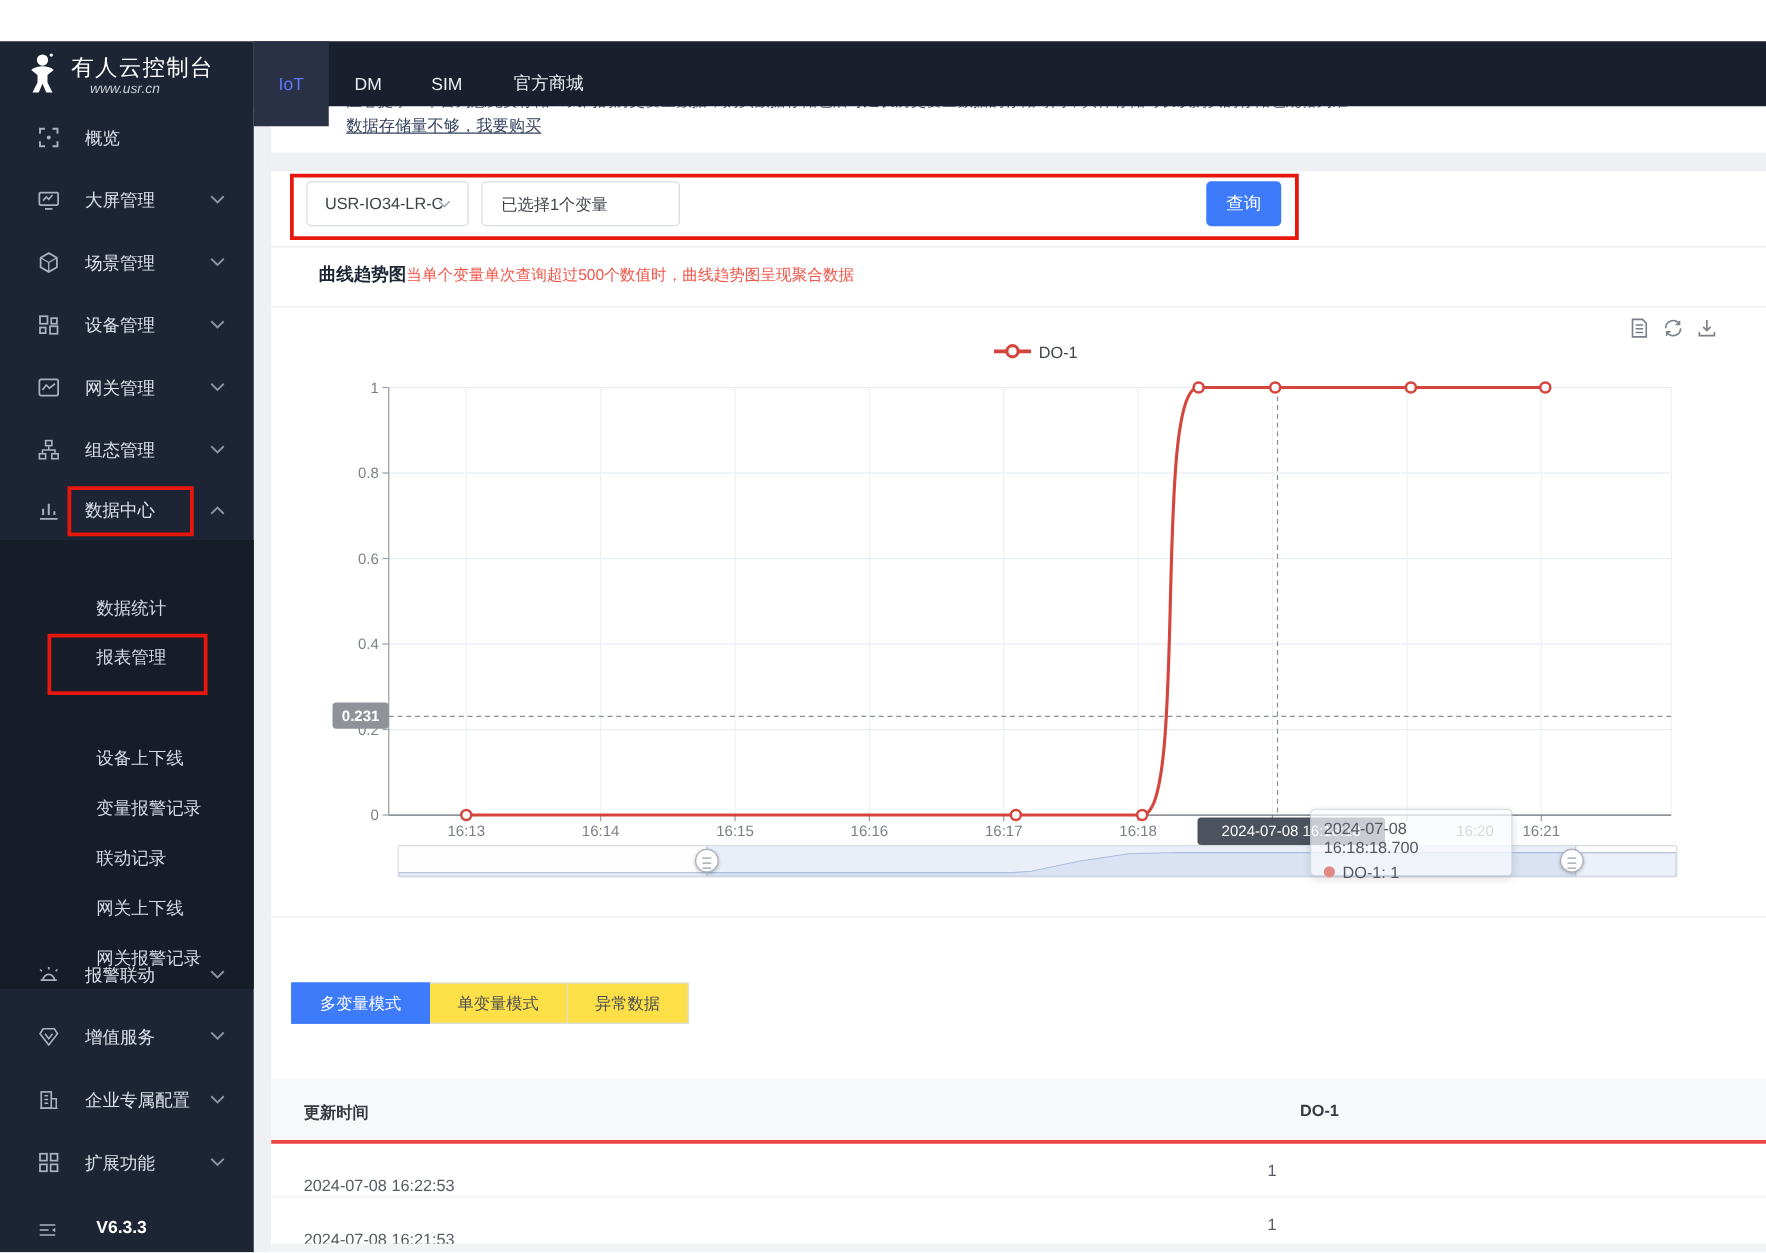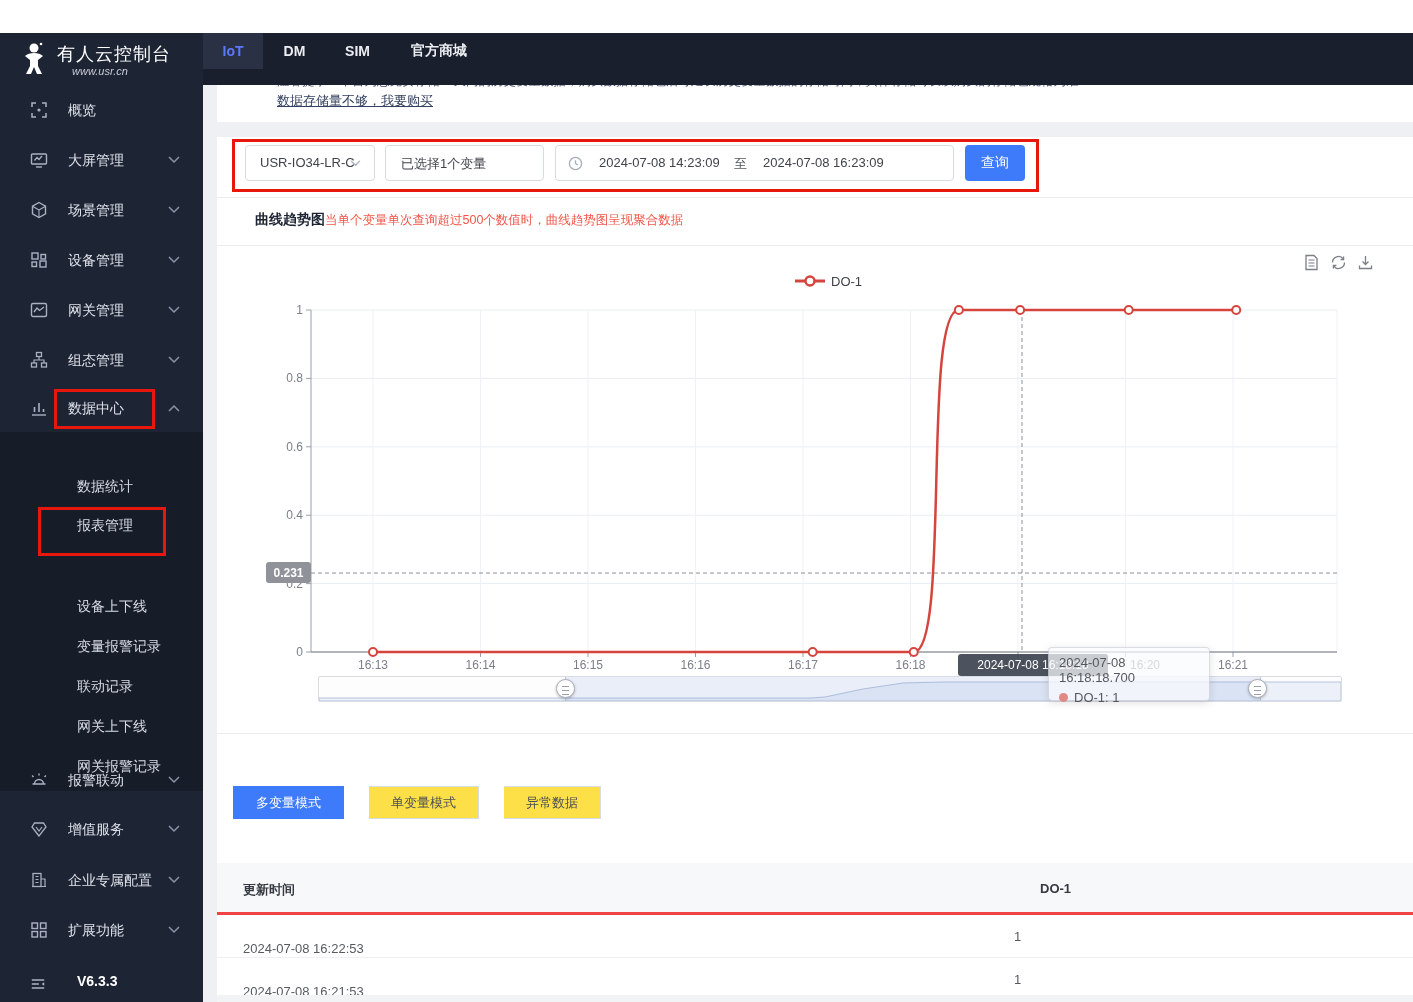--- a/index.html
+++ b/index.html
@@ -7,22 +7,22 @@
        font-family:"Liberation Sans","DejaVu Sans",sans-serif;background:#fff;}
   .abs{position:absolute;}
   
   .browser{left:0;top:0;width:1413px;height:33px;background:#fff;border-bottom:1px solid #e3e5e9;z-index:9;}
   .b-ic{position:absolute;top:4px;width:24px;height:24px;color:#4a4f56;}
   .addr{position:absolute;left:112px;top:8px;font-size:13px;color:#2c3138;white-space:nowrap;}
   .addr .scheme{color:#70767f;}
   
   .sidebar{left:0;top:33px;width:203px;height:969px;background:#1d2433;z-index:4;}
   .navbar{left:203px;top:33px;width:1210px;height:52px;background:#191f2d;z-index:4;}
-  .nav-tab{position:absolute;top:0;height:36px;display:flex;align-items:center;justify-content:center;
-           color:#eceef2;font-size:14px;cursor:pointer;font-weight:bold;}
+  .nav-tab{position:absolute;top:0;height:68px;display:flex;align-items:center;justify-content:center;
+           color:#eceef2;font-size:14px;cursor:pointer;}
   .nav-tab.active{background:#2b3144;color:#5b78ff;}
   .logo-wrap{position:absolute;left:0;top:0;width:203px;height:52px;}
   .logo-title{position:absolute;left:57px;top:9px;font-size:18px;font-weight:normal;color:#fff;letter-spacing:1px;}
   .logo-sub{position:absolute;left:72px;top:32px;font-size:11px;color:#c7ccd6;font-style:italic;}
   .side-item{position:absolute;left:0;width:203px;height:22px;color:#dde1ea;font-size:14px;}
   .side-item .lbl{position:absolute;left:68px;top:2px;}
   .side-item .ic{position:absolute;left:30px;top:1px;width:18px;height:18px;color:#aab1c2;}
   .side-item .chev{position:absolute;left:168px;top:6px;width:12px;height:8px;color:#8b93a5;}
   .submenu{position:absolute;left:0;top:399px;width:203px;height:359px;background:#171c29;}
   .sub-item{position:absolute;left:0;width:236px;height:20px;color:#d6dae4;font-size:14px;}
@@ -65,21 +65,21 @@
   
   .slider{left:318px;top:676px;width:1022px;height:24px;border:1px solid #d9dde3;background:#fdfdfe;z-index:1;border-radius:2px;}
   .slider svg{position:absolute;left:0;top:0;}
   .sel{position:absolute;left:246px;top:0;width:696px;height:24px;background:rgba(114,150,222,0.14);
        border-left:1px solid #c3cad6;border-right:1px solid #c3cad6;box-sizing:border-box;}
   .handle{position:absolute;top:2px;width:19px;height:19px;border-radius:50%;background:#fff;border:1px solid #a9aeb8;
           box-shadow:0 1px 3px rgba(0,0,0,0.25);box-sizing:border-box;cursor:ew-resize;z-index:2;}
   .handle i{display:block;height:1px;background:#9aa0a8;margin:3px 5px 0 5px;}
   .handle i:first-child{margin-top:6px;}
   
-  .tabs{left:233px;top:786px;display:flex;z-index:1;gap:25px;}
+  .tabs{left:233px;top:786px;display:flex;z-index:1;}
   .tab{height:31px;padding:0 22px;display:flex;align-items:center;font-size:13px;color:#4a4f57;
        background:#fde047;border:1px solid #d8dce3;border-left:none;cursor:pointer;}
   .tab:first-child{border-left:1px solid #d8dce3;}
   .tab.active{background:#3e7bfa;border-color:#3e7bfa;color:#fff;}
   
   .table{left:217px;top:863px;width:1196px;z-index:1;}
   .thead{height:49px;background:#f7f8fa;border-bottom:3px solid #ef4444;position:relative;
          font-size:13px;color:#353a41;font-weight:bold;}
   .thead .h0{position:absolute;left:26px;top:18px;}
   .thead .h1{position:absolute;left:823px;top:18px;}
@@ -153,29 +153,20 @@
 
   <div class="qbox" style="left:245px;width:128px;">
     <span class="qtext" style="left:14px;">USR-IO34-LR-C</span>
     <svg style="position:absolute;left:104px;top:14px;width:11px;height:7px;color:#aab0ba;" viewBox="0 0 12 8">
       <path d="M1 1l5 5 5-5" fill="none" stroke="currentColor" stroke-width="1.6"></path>
     </svg>
   </div>
   <div class="qbox" style="left:385px;width:157px;">
     <span class="qtext" style="left:15px;">已选择1个变量</span>
   </div>
-  <div class="qbox" style="left:555px;width:397px;">
-    <svg style="position:absolute;left:12px;top:10px;width:15px;height:15px;color:#a8aeb8;" viewBox="0 0 16 16">
-      <circle cx="8" cy="8" r="6.5" fill="none" stroke="currentColor" stroke-width="1.4"></circle>
-      <path d="M8 4.5V8l2.5 1.5" fill="none" stroke="currentColor" stroke-width="1.4"></path>
-    </svg>
-    <span class="qtext" style="left:43px;width:120px;text-align:center;">2024-07-08 14:23:09</span>
-    <span class="qtext" style="left:178px;color:#555a61;">至</span>
-    <span class="qtext" style="left:207px;width:120px;text-align:center;">2024-07-08 16:23:09</span>
-  </div>
   <div class="qbtn">查询</div>
 
   <div class="abs sec-title">曲线趋势图</div>
   <div class="abs sec-note">当单个变量单次查询超过500个数值时，曲线趋势图呈现聚合数据</div>
 
   <div class="abs legend">
     <svg width="30" height="14" viewBox="0 0 30 14">
       <line x1="0" y1="7" x2="30" y2="7" stroke="#d5453d" stroke-width="3"></line>
       <circle cx="15" cy="7" r="4.5" fill="#fff" stroke="#d5453d" stroke-width="2.5"></circle>
     </svg>
@@ -423,15 +414,15 @@
     <span class="ytick" style="top: 439.8px;">0.6</span>
     <span class="ytick" style="top: 371.4px;">0.8</span>
     <span class="ytick" style="top: 303px;">1</span>
     <span class="xtick" style="left: 343px;">16:13</span>
     <span class="xtick" style="left: 450.5px;">16:14</span>
     <span class="xtick" style="left: 558px;">16:15</span>
     <span class="xtick" style="left: 665.5px;">16:16</span>
     <span class="xtick" style="left: 773px;">16:17</span>
     <span class="xtick" style="left: 880.5px;">16:18</span>
     <span class="xtick" style="left: 988px;">16:19</span>
-    <span class="xtick" style="left: 1115px;">16:20</span>
+    <span class="xtick" style="left: 1150px;">16:20</span>
     <span class="xtick" style="left: 1203px;">16:21</span>
   </div>
 
 </body></html>

